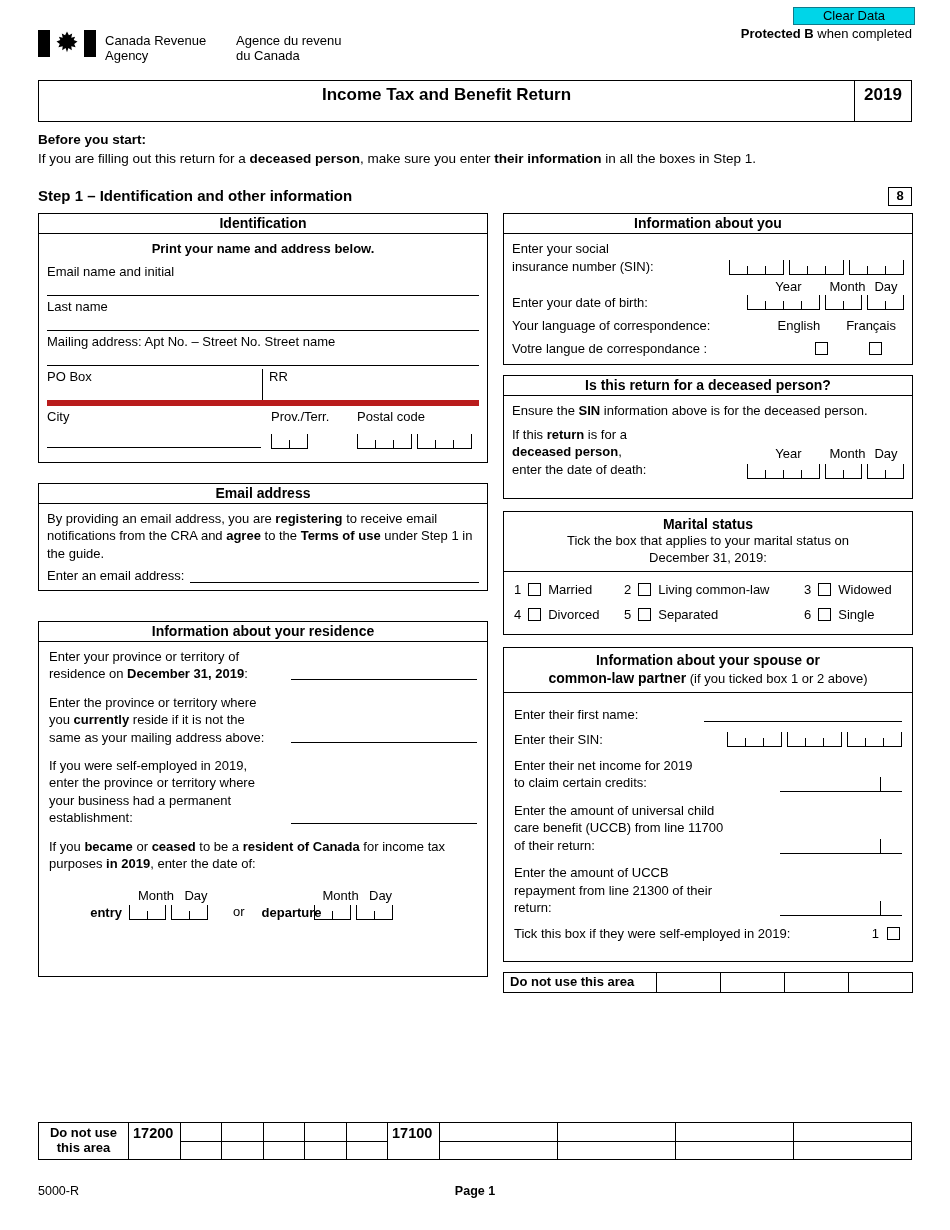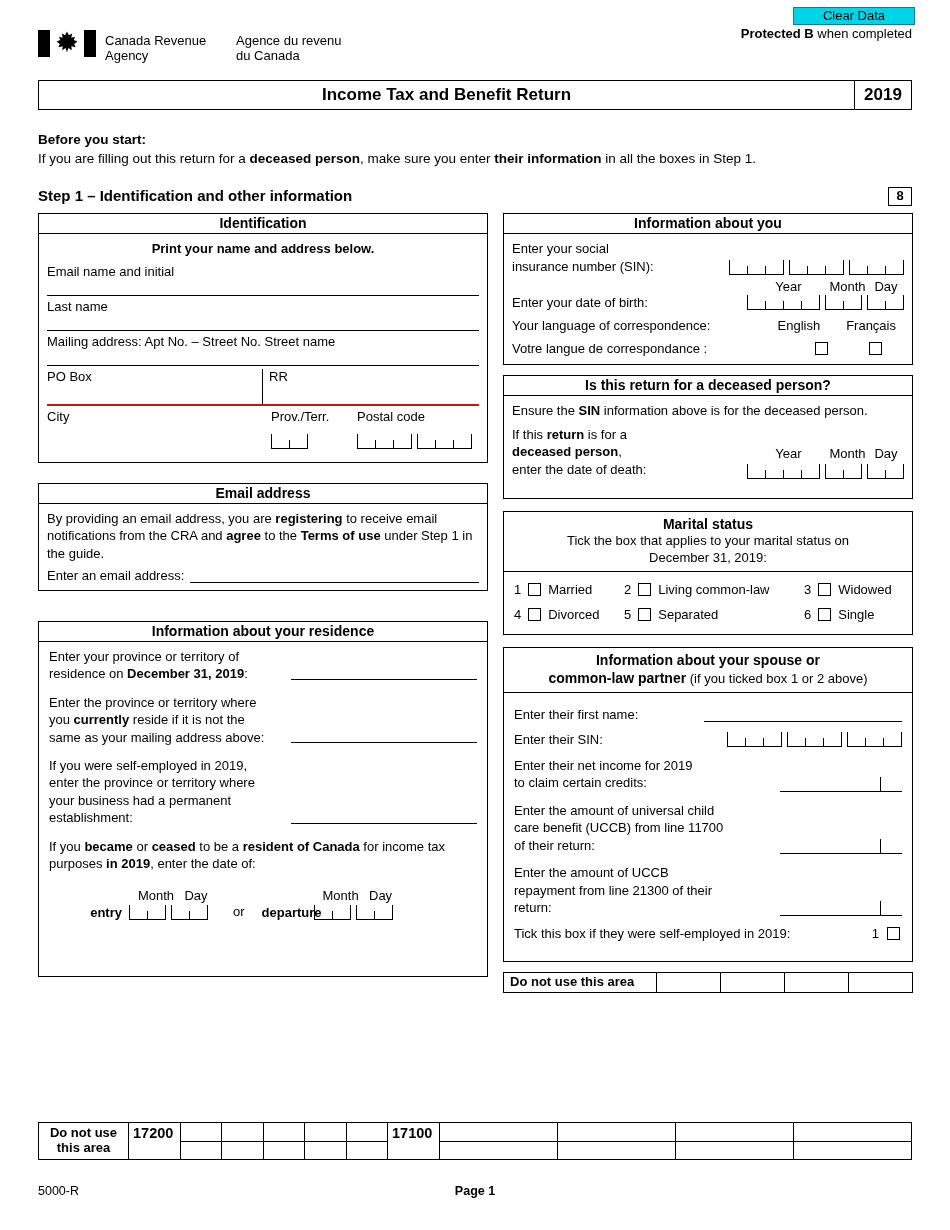--- a/index.html
+++ b/index.html
@@ -11,21 +11,21 @@
   
   .clear-btn{position:absolute;left:793px;top:7px;width:122px;height:18px;border:1px solid #0e7c8c;
              text-align:center;font-size:13px;line-height:16px;cursor:pointer}
   .protected{position:absolute;top:26px;right:38px;font-size:13px}
   .logo{position:absolute;left:38px;top:30px;width:58px;height:27px}
   .agency{position:absolute;top:33px;font-size:13px;line-height:1.18}
   .agency-en{left:105px}
   .agency-fr{left:236px}
 
   
-  .title-box{position:absolute;left:38px;top:80px;width:874px;height:30px;border:1.5px solid #000;display:flex}
+  .title-box{position:absolute;left:38px;top:80px;width:874px;height:42px;border:1.5px solid #000;display:flex}
   .title-main{flex:1;text-align:center;font-weight:700;font-size:17px;line-height:27px}
   .title-year{width:57px;border-left:1.5px solid #000;text-align:center;font-weight:700;font-size:17px;line-height:27px}
 
   
   .intro{position:absolute;left:38px;top:131px;width:874px;font-size:13.5px;line-height:1.38}
 
   
   .step1{position:absolute;left:38px;top:187px;width:874px;display:flex;justify-content:space-between;align-items:flex-start}
   .step1 .h{font-weight:700;font-size:15px}
   .corner{width:24px;height:19px;border:1.5px solid #000;text-align:center;font-weight:700;font-size:13px;line-height:16px}
@@ -51,25 +51,25 @@
   .chk{display:inline-block;width:13px;height:13px;border:1.3px solid #000;background:#fff;vertical-align:-2px}
   .wl{border-bottom:1px solid #000}
   .amt{position:relative;display:inline-block;width:122px;height:15px;border-bottom:1px solid #000}
   .amt::after{content:"";position:absolute;right:21px;bottom:0;height:14px;border-left:1px solid #000}
 
   
   #id-panel{height:250px}
   .instr{text-align:center;font-weight:700;margin:3px 0 8px}
   .flabel{font-size:13px}
   .wl-full{height:17px;margin-bottom:3px}
-  .po-row{display:flex;border-bottom:2px solid #b91c1c;height:37px;margin-top:2px}
+  .po-row{display:flex;border-bottom:6px solid #b91c1c;height:37px;margin-top:2px}
   .po-cell{width:50%;border-right:1px solid #000}
   .rr-cell{flex:1;padding-left:6px}
   .city-row{display:flex;height:48px;padding-top:3px}
-  .city-cell{flex:1;display:flex;justify-content:space-between;padding-right:10px}
+  .city-cell{flex:1;display:flex;flex-direction:column;justify-content:space-between;padding-right:10px}
   .cityline{height:1px;margin-bottom:6px}
   .prov-cell{width:86px;display:flex;flex-direction:column;justify-content:space-between}
   .postal-cell{width:122px;display:flex;flex-direction:column;justify-content:space-between}
   .prov-cell .comb,.postal-cell .comb{margin-bottom:5px}
 
   
   #email-panel{height:108px;margin-top:20px}
   .email-p{margin:2px 0 6px;line-height:1.33}
   .erow{display:flex;align-items:flex-end;margin-bottom:6px}
   .eline{flex:1;margin-left:6px;height:2px}

